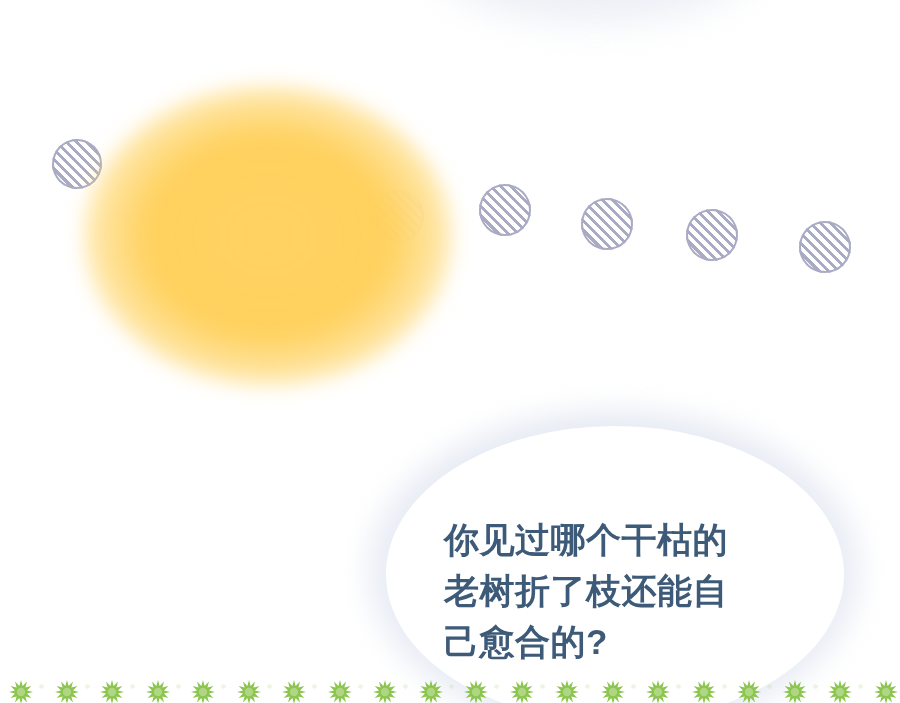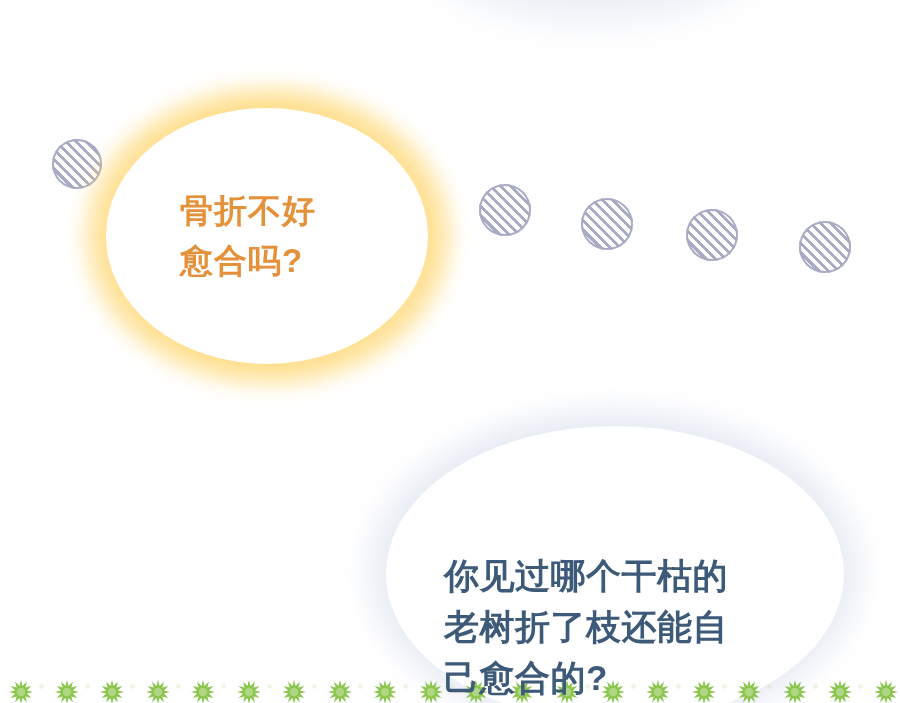--- a/index.html
+++ b/index.html
@@ -126,21 +126,20 @@
 
   #bubble-answer .bubble-text {
     color: #3d5a78;
     font-size: 35px;
     line-height: 1.46;
     font-weight: 700;
     letter-spacing: 0.5px;
     white-space: pre-line;
     position: relative;
     z-index: 4;
-    margin-top: 36px;
   }
 
   
   #star-border {
     position: absolute;
     left: 0;
     bottom: 0;
     width: 900px;
     height: 34px;
     overflow: hidden;
@@ -177,24 +176,20 @@
       <div class="dot ghost" style="left: 163px; top: 160px; width: 52px; height: 52px;"></div>
       <div class="dot ghost" style="left: 270px; top: 175px; width: 52px; height: 52px;"></div>
       <div class="dot faded" style="left: 372px; top: 190px; width: 52px; height: 52px;"></div>
       <div class="dot" style="left: 479px; top: 184px; width: 52px; height: 52px;"></div>
       <div class="dot" style="left: 581px; top: 198px; width: 52px; height: 52px;"></div>
       <div class="dot" style="left: 686px; top: 209px; width: 52px; height: 52px;"></div>
       <div class="dot" style="left: 799px; top: 221px; width: 52px; height: 52px;"></div>
     </div>
 
   <div class="bubble-glow" id="glow-warm"></div>
-  <div class="bubble" id="bubble-question">
-    <div class="bubble-text">骨折不好
-愈合吗?</div>
-  </div>
 
   <div class="bubble-glow" id="glow-cool"></div>
   <div class="bubble" id="bubble-answer">
     <div class="bubble-text">你见过哪个干枯的
 老树折了枝还能自
 己愈合的?</div>
   </div>
 
   <div id="star-border">
     <div id="star-strip">

